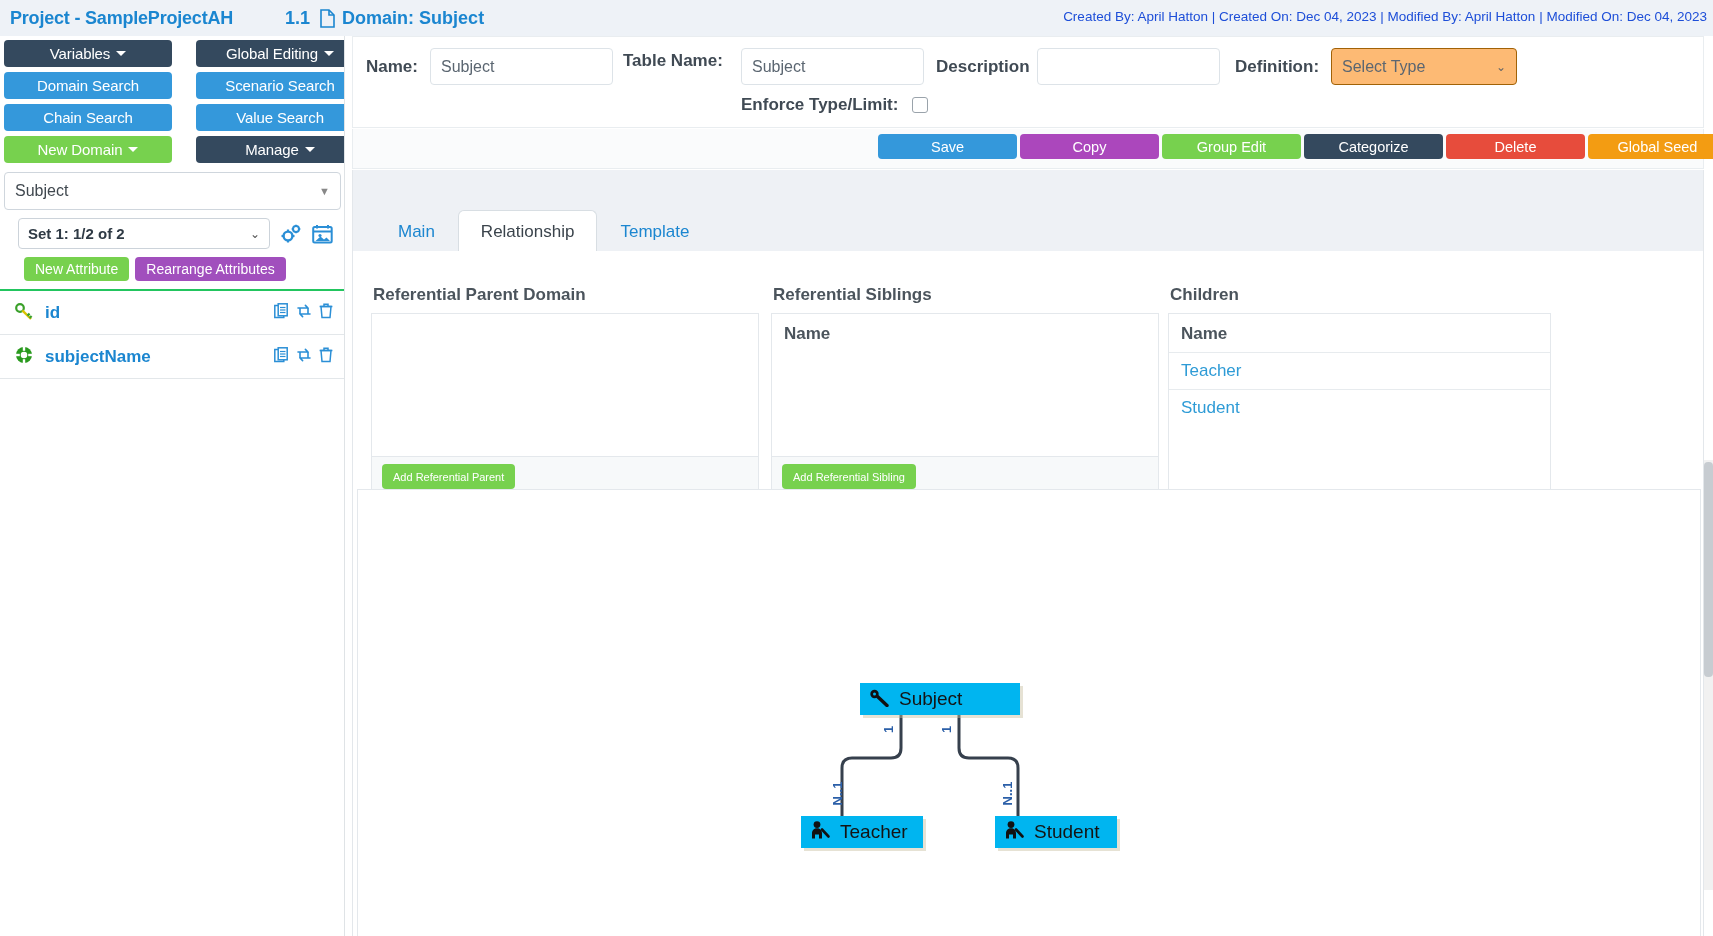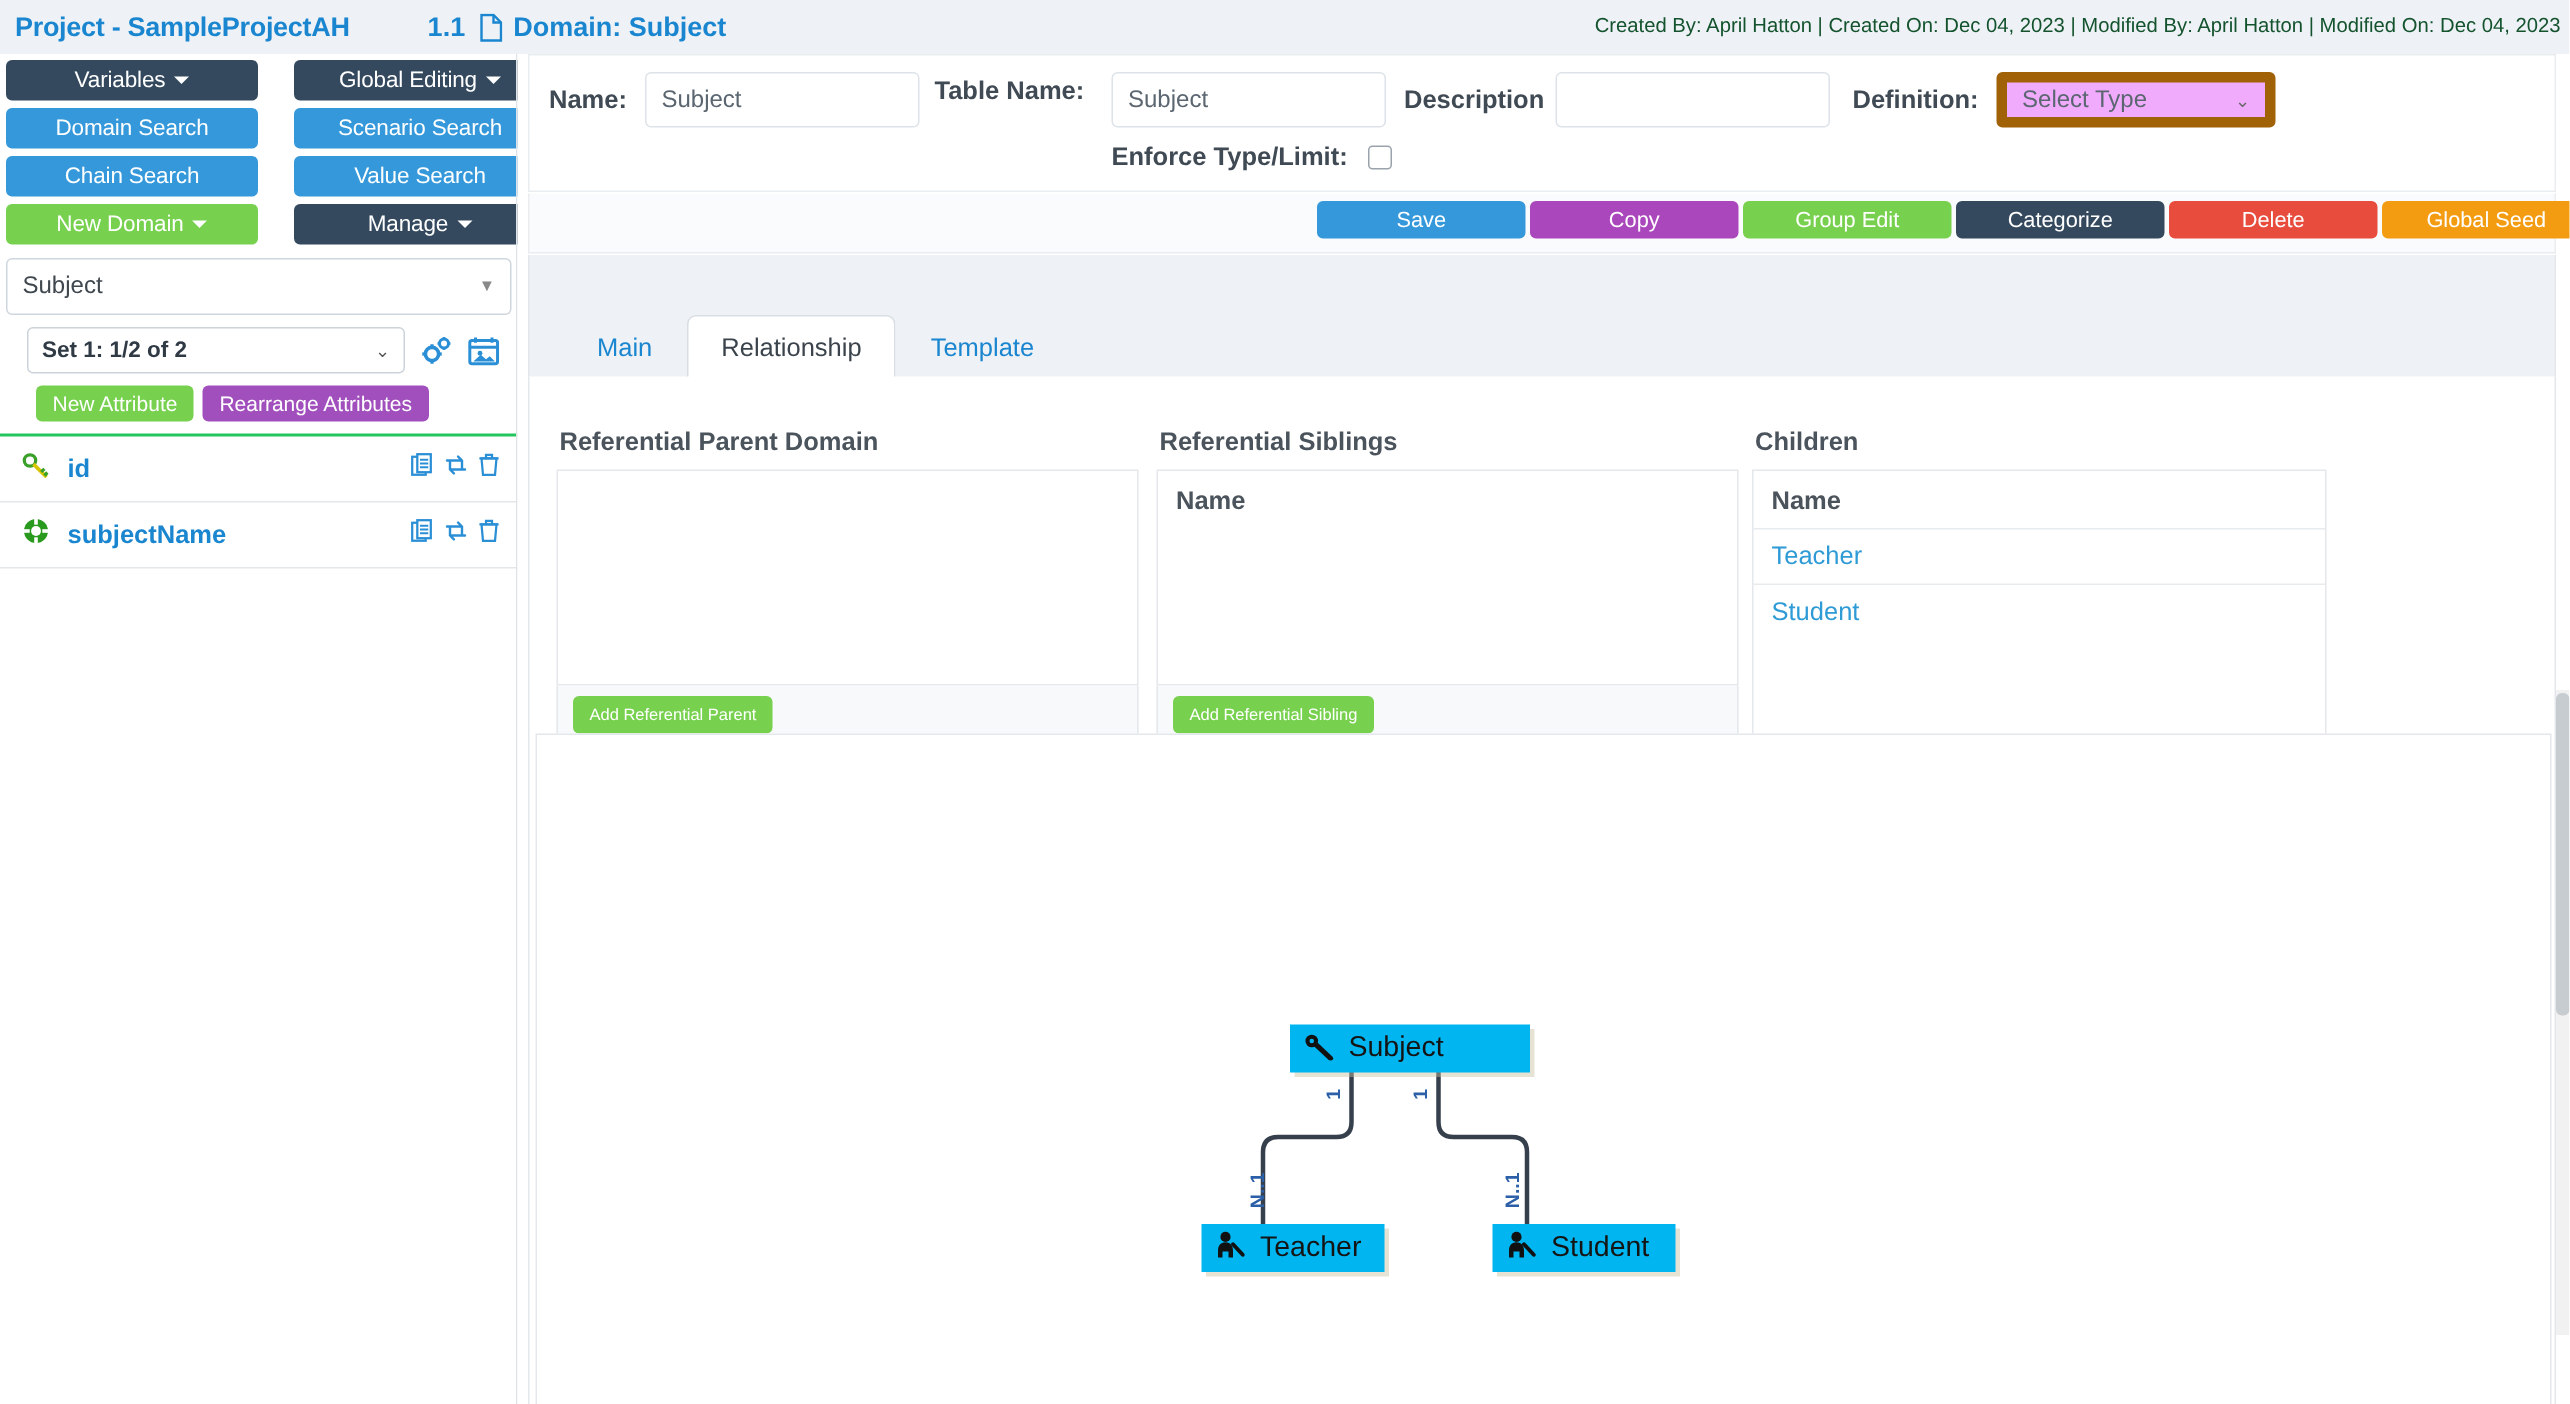--- a/index.html
+++ b/index.html
@@ -18,21 +18,21 @@
     background:#eef2f7; display:flex; align-items:center;
   }
   .proj-title {
     margin-left: 10px; color:#1b86d0; font-weight:bold; font-size:18px; letter-spacing:-0.2px;
   }
   .ver-num { margin-left: 52px; color:#1b86d0; font-weight:bold; font-size:18px; }
   .doc-icon { margin-left:10px; display:inline-block; width:15px; height:19px; position:relative; }
   .doc-icon svg { display:block; }
   .domain-title { margin-left:7px; color:#1b86d0; font-weight:bold; font-size:18px; }
   .meta {
-    position:absolute; right:6px; top:9px; color:#14532d; font-size:13.5px; white-space:nowrap;
+    position:absolute; right:6px; top:9px; color:#1d4ed8; font-size:13.5px; white-space:nowrap;
   }
 
   
   .sidebar { position:absolute; left:0; top:36px; width:345px; height:900px; background:#ffffff; }
   .btn-grid { display:grid; grid-template-columns: 168px 168px; gap:5px 24px; padding:4px 3px 0 4px; }
   .sbtn {
     height:27px; border-radius:4px; color:#fff; font-size:15px;
     display:flex; align-items:center; justify-content:center; cursor:pointer;
     border:none; user-select:none; letter-spacing:-0.1px;
   }
@@ -76,21 +76,21 @@
   .main { position:absolute; left:345px; top:36px; width:1368px; height:900px; background:#fff; }
 
   .form-card { position:absolute; left:7px; top:0; width:1352px; height:92px; background:#fff; border:1px solid #e9edf0; }
   .frow { position:absolute; display:flex; align-items:center; }
   .flabel { font-size:17px; color:#404a54; font-weight:bold; }
   .finput {
     border:1px solid #dde3e8; border-radius:4px; height:37px; background:#fff;
     font-size:16px; color:#5b6671; padding:0 10px; display:flex; align-items:center;
   }
   .fselect {
-    border:7px solid #a16207; border-radius:4px; height:37px; background:#f0abfc;
+    border:1px solid #a16207; border-radius:4px; height:37px; background:#fdba74;
     font-size:16px; color:#5b6671; padding:0 10px; display:flex; align-items:center;
     position:relative; cursor:pointer;
   }
   .fselect .scaret { position:absolute; right:10px; color:#666; font-size:12px; }
   .chk { width:16px; height:16px; border:1px solid #9aa3ab; border-radius:3px; background:#fff; cursor:pointer; }
 
   .actions { position:absolute; left:7px; top:93px; width:1352px; height:40px; background:#fafbfc; border:1px solid #e9edf0; border-top:none; }
   .act-wrap { position:absolute; left:525px; top:5px; display:flex; gap:3px; }
   .act {
     width:139px; height:25px; border-radius:4px; color:#fff; font-size:14.5px;

